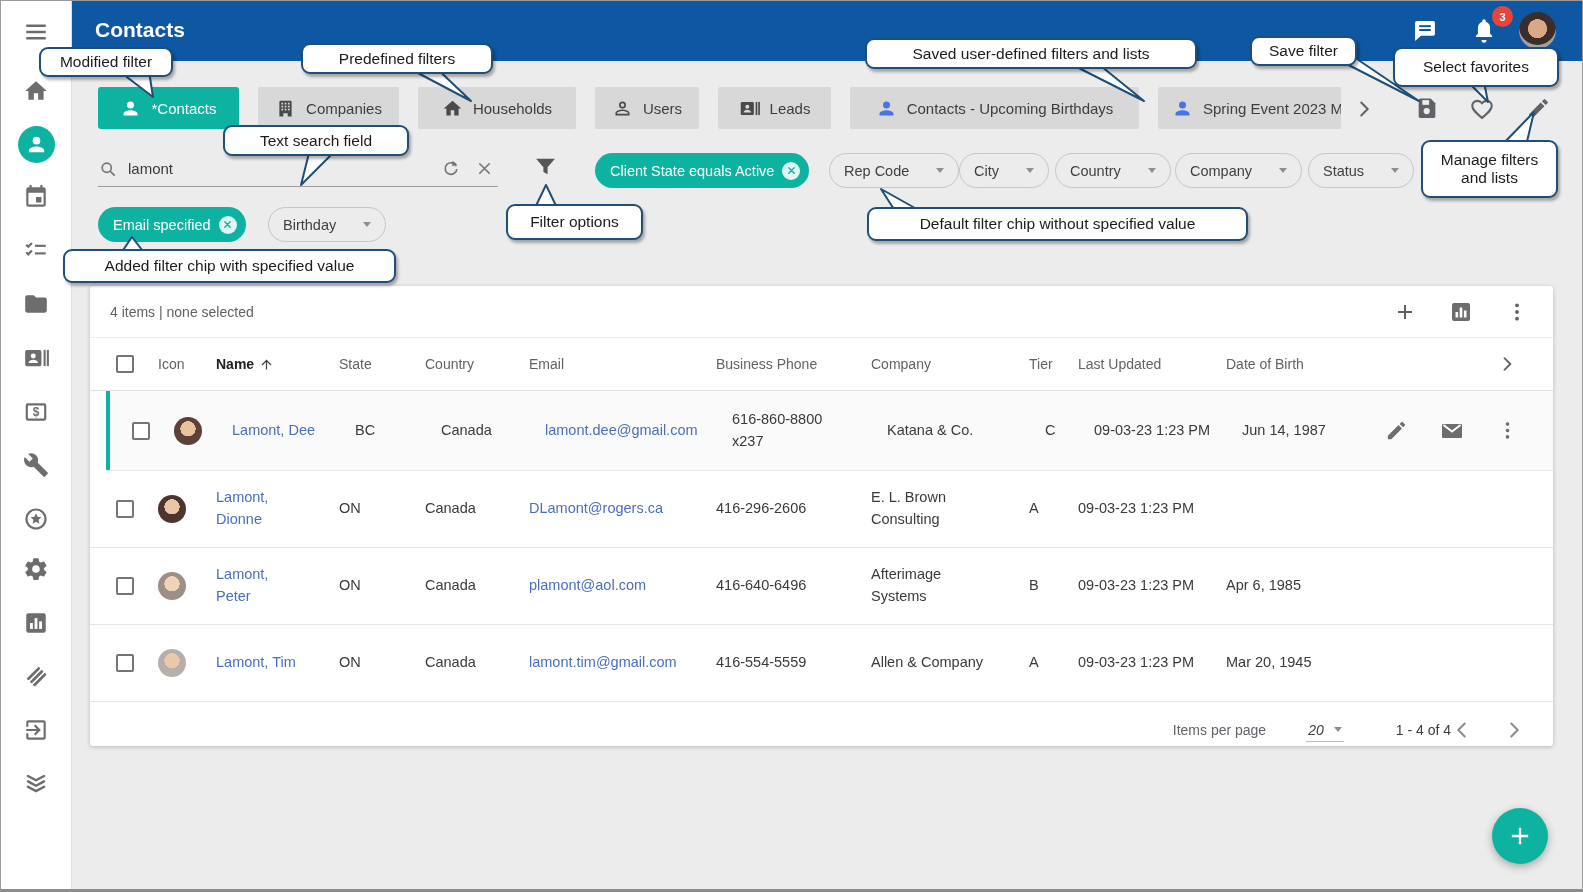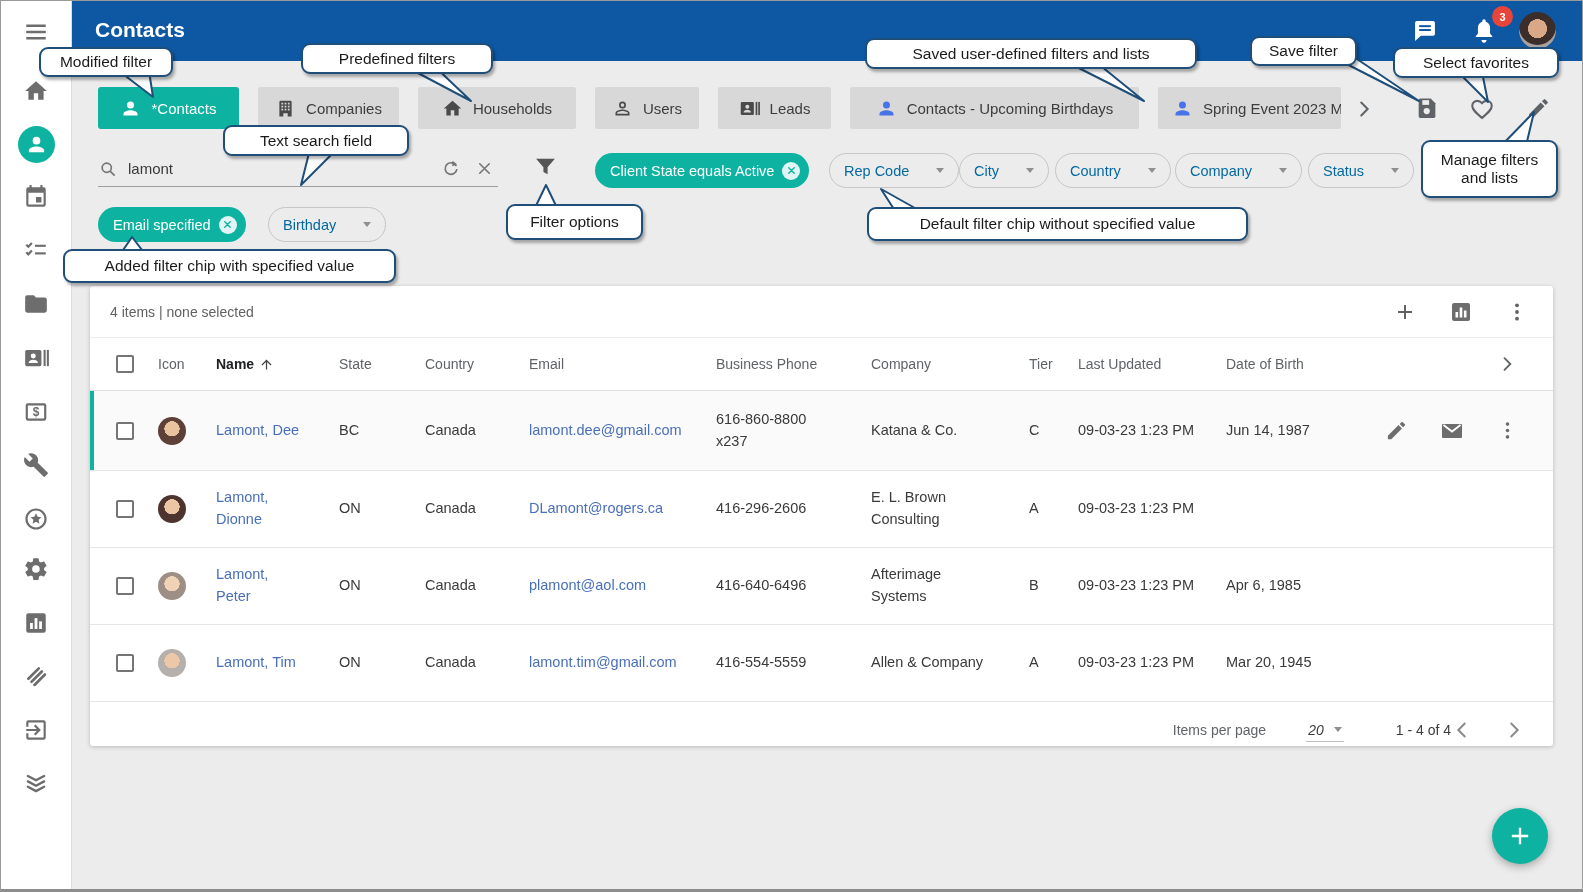--- a/index.html
+++ b/index.html
@@ -36,21 +36,21 @@
   
   .search { position:absolute; left:97px; top:150px; width:400px; height:36px;
             border-bottom:1px solid #9e9e9e; display:flex; align-items:center; }
   .search input { border:0; outline:0; background:transparent; font-size:15px; color:#3a3a3a;
                   font-family:"Liberation Sans",sans-serif; flex:1; margin-left:10px; }
   .funnel { position:absolute; left:532px; top:153px; color:#555; cursor:pointer; }
 
   .chip { position:absolute; height:35px; border-radius:17.5px; display:flex; align-items:center;
           font-size:14.5px; cursor:pointer; }
   .chip.on { background:#0db3a0; color:#fff; padding:0 9px 0 15px; gap:8px; }
-  .chip.off { border:1px solid #c6c6c6; color:#0369a1; padding:0 14px; gap:27px; background:transparent; }
+  .chip.off { border:1px solid #c6c6c6; color:#404040; padding:0 14px; gap:27px; background:transparent; }
   .chip-x { width:18px; height:18px; border-radius:50%; background:rgba(255,255,255,.88);
             display:flex; align-items:center; justify-content:center; color:#0db3a0; cursor:pointer; }
   .caret { width:0; height:0; border-left:4.5px solid transparent; border-right:4.5px solid transparent;
            border-top:5px solid #8f8f8f; }
 
   
   .card { position:absolute; left:89px; top:285px; width:1463px; height:460px; background:#fff;
           border-radius:3px; box-shadow:0 1px 4px rgba(0,0,0,.22); }
   .card-toolbar { height:52px; display:flex; align-items:center; padding:0 24px 0 20px;
                   border-bottom:1px solid #ececec; }
@@ -62,21 +62,21 @@
            grid-template-columns:48px 58px 123px 86px 104px 187px 155px 158px 49px 148px 140px 1fr; }
   .thead { height:53px; border-bottom:1px solid #e0e0e0; font-size:14px; color:#5f6368; }
   .th { padding-right:36px; }
   .th.sorted { color:#202124; font-weight:bold; display:flex; align-items:center; gap:5px; cursor:pointer; }
   .trow { border-bottom:1px solid #e6e6e6; position:relative; min-height:77px; }
   .trow:last-of-type { border-bottom:1px solid #efefef; min-height:62px; }
   .cell { padding-right:36px; font-size:14.5px; color:#3a3a3a; line-height:1.5; }
   .cell.tight { padding-right:12px; }
   .link { color:#4a6fba; cursor:pointer; }
   .accent { position:absolute; left:0; top:0; bottom:0; width:4px; background:#0db3a0; }
-  .row-hover { background:#fafafa; }
+  .row-hover { background:#fafafa;margin-left:16px; }
   .cb { width:18px; height:18px; border:2px solid #757575; border-radius:2px; margin-left:6px;
         background:#fff; cursor:pointer; }
   .av { width:28px; height:28px; border-radius:50%; }
   .av1 { background:radial-gradient(circle at 50% 42%, #e9c29e 0 35%, #5d4037 36%); }
   .av2 { background:radial-gradient(circle at 50% 42%, #ecc6a4 0 35%, #4e342e 36%); }
   .av3 { background:radial-gradient(circle at 50% 42%, #f0d2b4 0 35%, #9e8f86 36%); }
   .av4 { background:radial-gradient(circle at 50% 42%, #ecc8a8 0 35%, #b5b0ab 36%); }
   .row-actions { display:flex; gap:32px; justify-content:flex-end; padding-right:14px; color:#6d6d6d; }
   .row-actions .ic { cursor:pointer; }
   .th-expand { display:flex; justify-content:flex-end; padding-right:16px; color:#5f6368; }
@@ -594,19 +594,19 @@
     <polygon class="tail" points="531,213 559,213 545,184"></polygon>
     <polygon class="tail" points="898,216 930,216 880,188"></polygon>
     <polygon class="tail" points="116,258 148,258 131,236"></polygon>
   </svg>
 
   <div class="callout" style="left:38px;top:46px;width:134px;height:30px">Modified filter</div>
   <div class="callout" style="left:222px;top:124px;width:186px;height:31px">Text search field</div>
   <div class="callout" style="left:300px;top:42px;width:192px;height:31px">Predefined filters</div>
   <div class="callout" style="left:864px;top:37px;width:332px;height:31px">Saved user-defined filters and lists</div>
   <div class="callout" style="left:1249px;top:35px;width:107px;height:30px">Save filter</div>
-  <div class="callout" style="left:1392px;top:46px;width:166px;height:31px">Select favorites</div>
+  <div class="callout" style="left:1392px;top:46px;width:166px;height:40px">Select favorites</div>
   <div class="callout" style="left:1420px;top:139px;width:137px;height:58px">Manage filters and lists</div>
   <div class="callout" style="left:505px;top:203px;width:137px;height:36px">Filter options</div>
   <div class="callout" style="left:866px;top:206px;width:381px;height:34px">Default filter chip without specified value</div>
   <div class="callout" style="left:62px;top:248px;width:333px;height:34px">Added filter chip with specified value</div>
 
 </div>
 
 </body></html>

